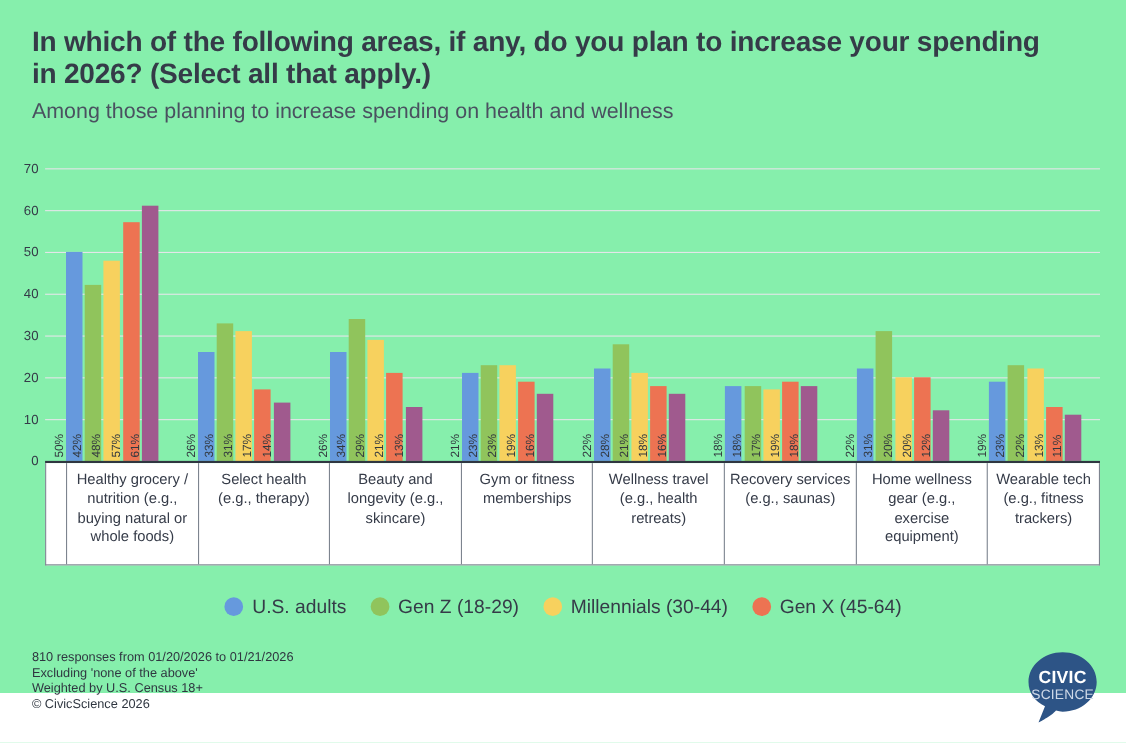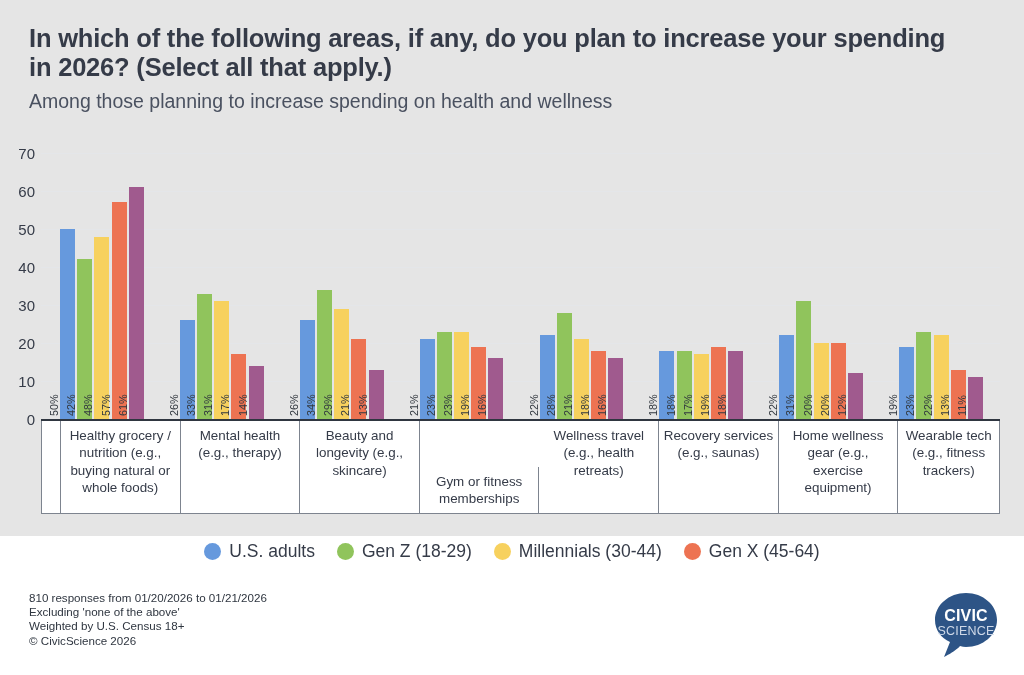--- a/index.html
+++ b/index.html
@@ -4,21 +4,21 @@
 <style>
   * { box-sizing: border-box; }
   html, body {
     margin: 0; padding: 0;
     width: 1024px; height: 675px;
     background: #ffffff;
     font-family: "Liberation Sans", sans-serif;
     color: #353b48;
     overflow: hidden;
   }
-  #page { position: relative; width: 1024px; height: 536px; background:#e5e5e5; }
+  #page { position: relative; width: 1024px; height: 630px; background:#86efac; }
 
   
   #header { position:absolute; left:29px; top:24px; width:960px; }
   #chart-title {
     font-size: 25.5px; font-weight: bold; line-height: 29px;
     color:#353b48; letter-spacing:-0.2px; margin:0;
     max-width: 930px;
   }
   #chart-subtitle {
     font-size: 19.5px; font-weight: normal; line-height: 24px;
@@ -30,21 +30,21 @@
   #plot-area {
     position:absolute;
     left:41px; top:153px; width:959px; height:266px;
   }
   .gridline {
     position:absolute; left:0; width:100%; height:1px;
     background:#e4e6e9;
   }
   #y-axis-labels { position:absolute; left:0; top:0; width:41px; height:675px; }
   #y-axis-labels .ylabel {
-    position:absolute; right:6px; font-size:15px; color:#353b48;
+    position:absolute; right:6px; font-size:12px; color:#353b48;
     transform: translateY(-50%); white-space:nowrap;
   }
   #baseline {
     position:absolute; left:41px; top:419px; width:959px; height:2px;
     background:#2f3640;
   }
 
   .group {
     position:absolute; bottom:0; height:266px;
   }
@@ -261,23 +261,23 @@
           </div>
           <div class="bar" title="Baby Boomers (65+): 11%" style="left: 87.8px; width: 15px; height: 41.8px; background: rgb(160, 90, 142);">
             <span class="bar-label-inner">11%</span>
           </div>
         </div>
       </div>
     <div id="baseline"></div>
     <div id="cat-table">
         <div class="cat-cell empty" style="width: 19px;"></div>
         <div class="cat-cell" style="width: 119.875px;">Healthy grocery / nutrition (e.g., buying natural or whole foods)</div>
-        <div class="cat-cell" style="width: 119.875px;">Mental health (e.g., therapy)</div>
+        <div class="cat-cell" style="width: 119.875px;">Select health (e.g., therapy)</div>
         <div class="cat-cell" style="width: 119.875px;">Beauty and longevity (e.g., skincare)</div>
-        <div class="cat-cell" style="width: 119.875px; margin-top: 46px;">Gym or fitness memberships</div>
+        <div class="cat-cell" style="width: 119.875px;">Gym or fitness memberships</div>
         <div class="cat-cell" style="width: 119.875px;">Wellness travel (e.g., health retreats)</div>
         <div class="cat-cell" style="width: 119.875px; text-align: center;">Recovery services (e.g., saunas)</div>
         <div class="cat-cell" style="width: 119.875px;">Home wellness gear (e.g., exercise equipment)</div>
         <div class="cat-cell" style="width: 100.875px; border-right: none;">Wearable tech (e.g., fitness trackers)</div>
       </div>
   </div>
 
   <div id="legend">
       <div class="legend-item">
         <span class="legend-dot" style="background: rgb(102, 153, 221);"></span>

